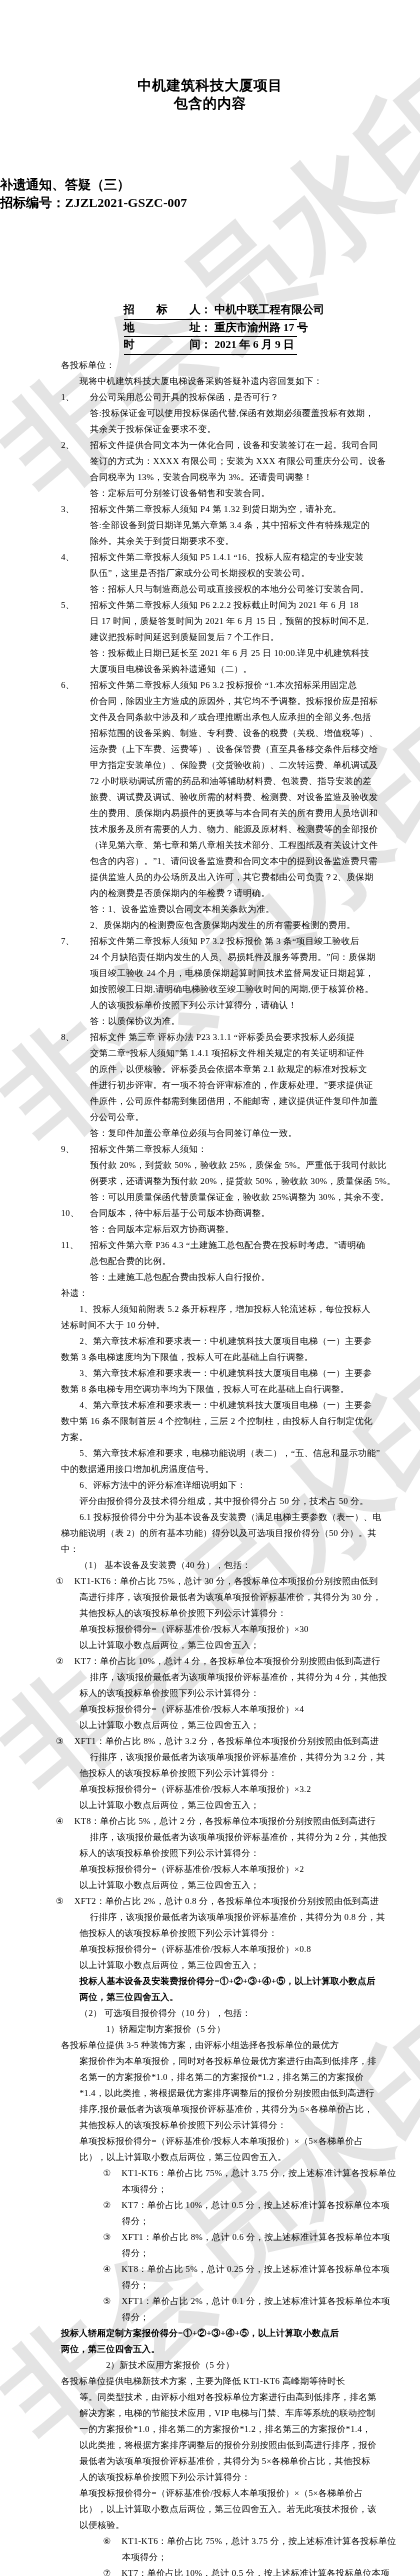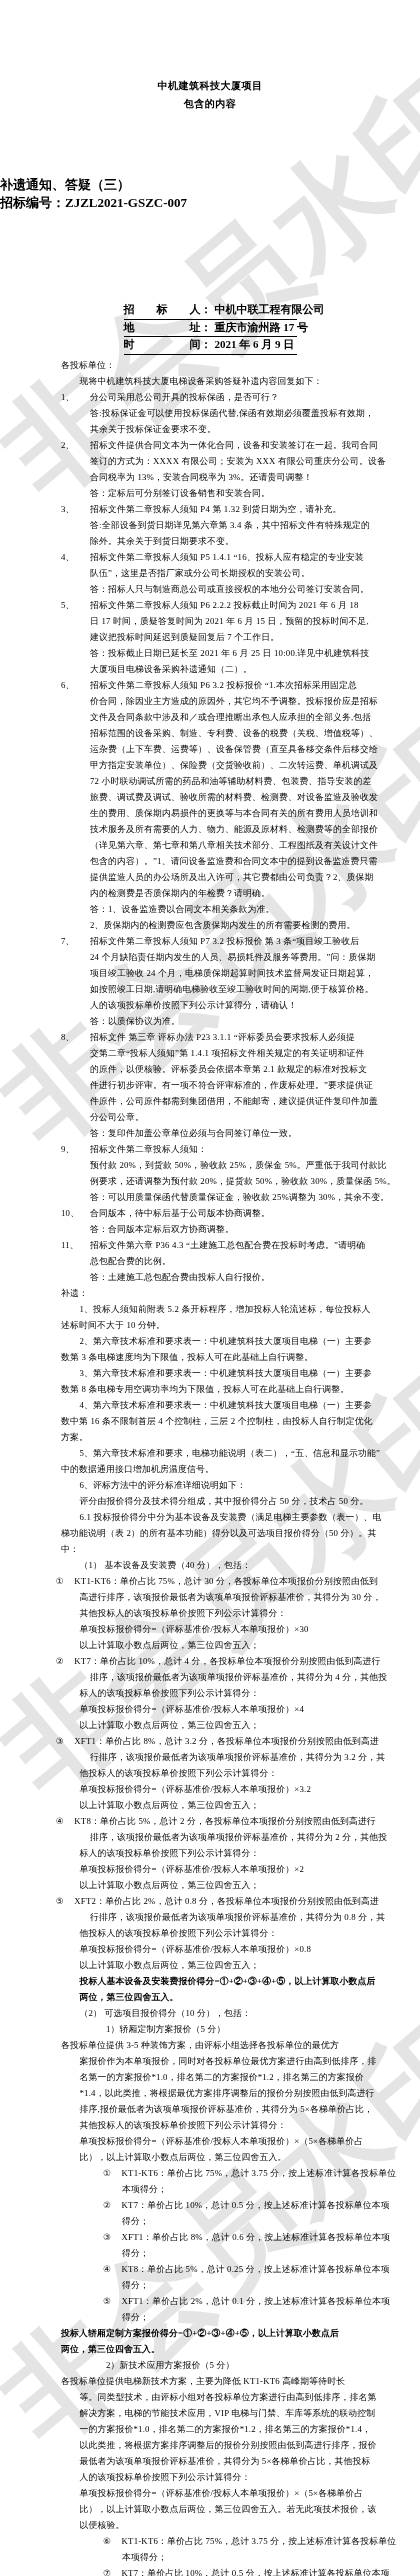--- a/index.html
+++ b/index.html
@@ -20,21 +20,21 @@
     white-space:nowrap;
     color:#000;
     opacity:0.10;
     transform:rotate(-40deg);
     pointer-events:none;
     z-index:0;
     line-height:1;
   }
   .content{position:relative;z-index:1;}
   .t1{
-    text-align:center;font-weight:bold;font-size:10px;line-height:17.5px;
+    text-align:center;font-weight:bold;font-size:14px;line-height:17.5px;
     letter-spacing:0.5px;
   }
   .t1.first{padding-top:77px;}
   .t2{
     text-align:left;font-weight:bold;font-size:13px;line-height:17.5px;
   }
   .t2.first{margin-top:64px;}
   .fields{margin-top:91px;width:173px;margin-left:auto;margin-right:auto;}
   .frow{
     height:16.5px;line-height:15.5px;

